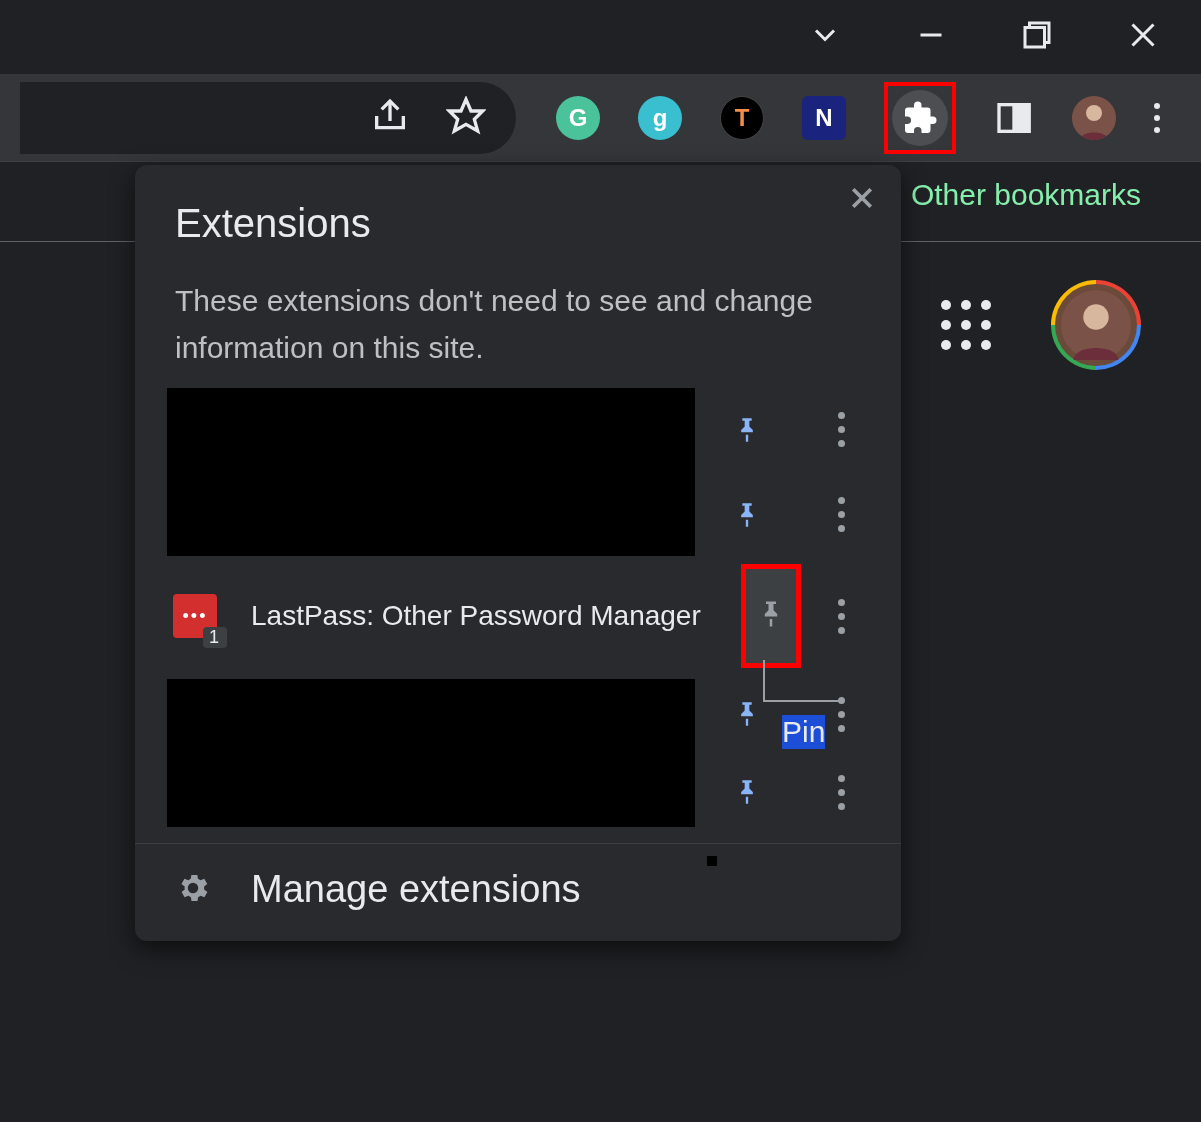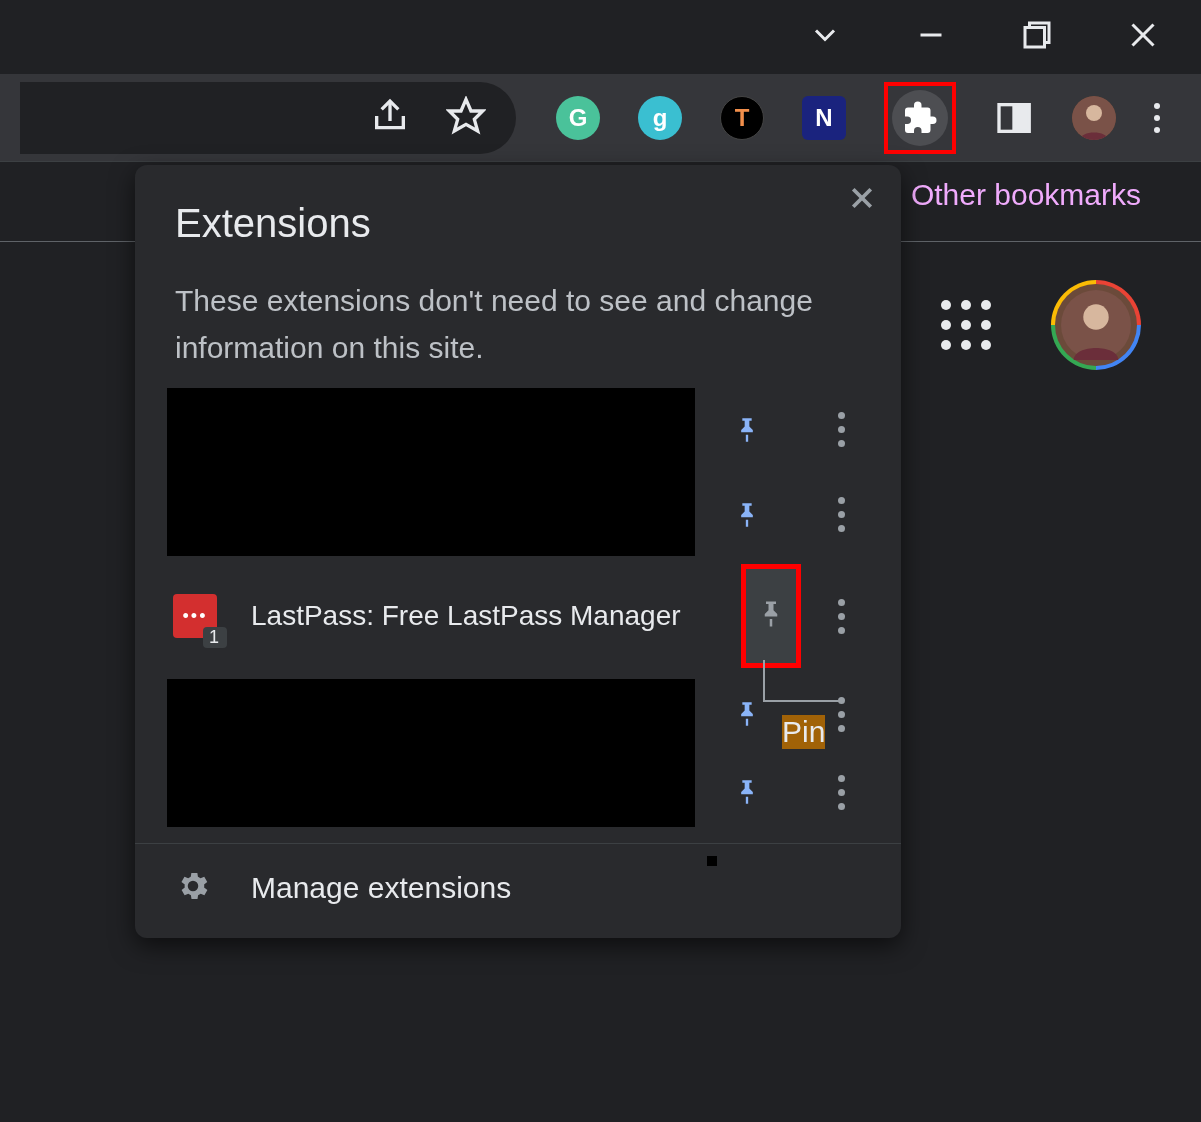--- a/index.html
+++ b/index.html
@@ -88,21 +88,21 @@
     height: 80px;
     position: relative;
     background: #202124;
     border-bottom: 1px solid #5f6368;
   }
   .bookmarks-bar .other-bookmarks {
     position: absolute;
     right: 60px;
     top: 16px;
     font-size: 30px;
-    color: #f0abfc;
+    color: #86efac;
   }
 
   
   .content-right {
     position: absolute;
     right: 60px;
     top: 280px;
     display: flex;
     align-items: center;
     gap: 60px;
@@ -217,21 +217,21 @@
     display:flex; align-items:center; justify-content:center;
     background: #3c4043;
   }
 
   .tooltip {
     position: absolute;
     left: 782px;
     top: 715px;
     font-size: 30px;
     color: #e8eaed;
-    background: #a16207;
+    background: #1d4ed8;
     padding: 0;
     z-index: 30;
   }
   .tooltip-line-h {
     position: absolute;
     left: 763px; top: 700px;
     width: 80px; height: 2px; background:#9aa0a6;
     z-index: 29;
   }
   .tooltip-line-v {
@@ -241,21 +241,21 @@
     z-index: 29;
   }
 
   .manage-row {
     border-top: 1px solid #3c4043;
     margin-top: 12px;
     padding: 24px 40px 30px 40px;
     display:flex; align-items:center; gap: 40px;
     position: relative;
   }
-  .manage-row .label { font-size: 30px; }
+  .manage-row .label { font-size: 38px; }
   .manage-dot {
     position:absolute; right: 184px; top: 12px;
     width:10px; height:10px; background:#000;
   }
   svg.icon-md { width: 36px; height: 36px; }
   svg.icon-lg { width: 40px; height: 40px; }
 </style>
 </head>
 <body>
 
@@ -400,21 +400,21 @@
               <span></span>
             </div>
           </div>
       </div>
     </div>
 
     <div class="ext-row" style="height:118px">
       <div class="ext-icon">•••
         <div class="ext-badge">1</div>
       </div>
-      <div class="ext-name">LastPass: Free LastPass Manager</div>
+      <div class="ext-name">LastPass: Other Password Manager</div>
       <div class="pin-col" style="right:72px">
         <div class="red-box-pin">
           <span class="pin-gray">
             <svg width="30" height="30" viewBox="0 0 24 24">
                 <path d="M14 4v5l3 3v2H7v-2l3-3V4H8V2h8v2h-2zM11 16h2v6h-2z"></path>
               </svg>
           </span>
         </div>
       </div>
       <div class="more-col">

